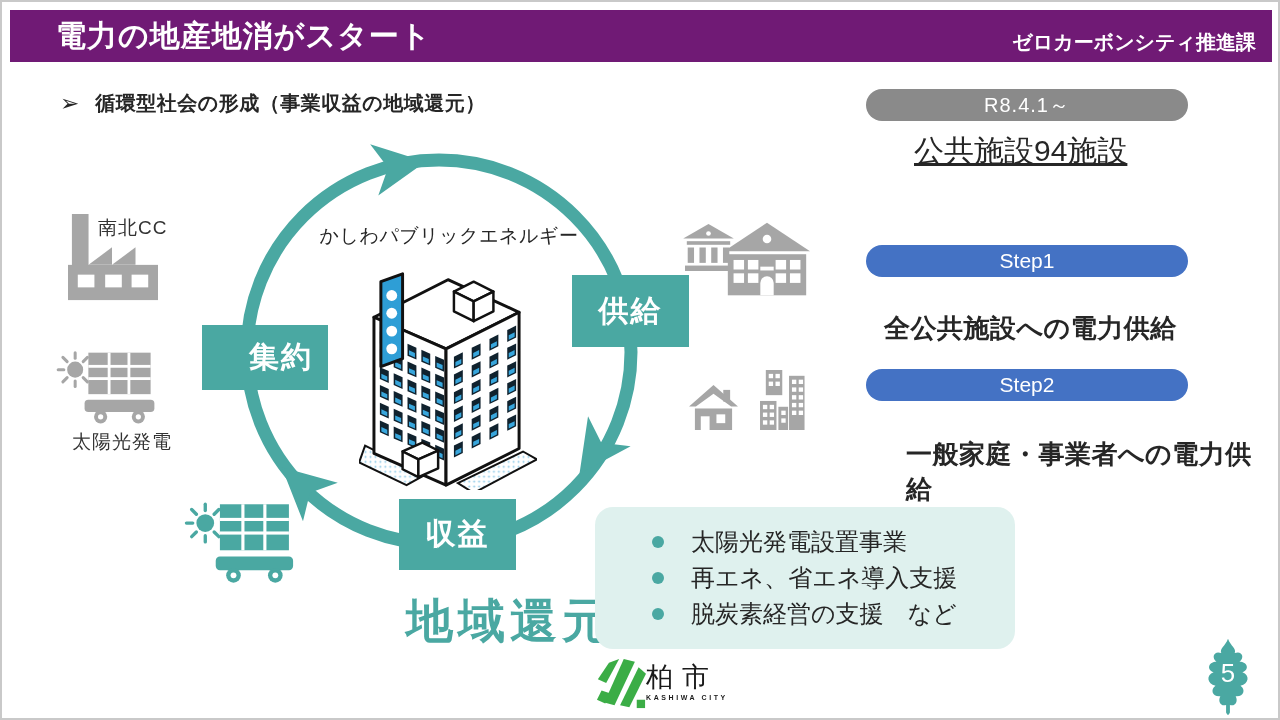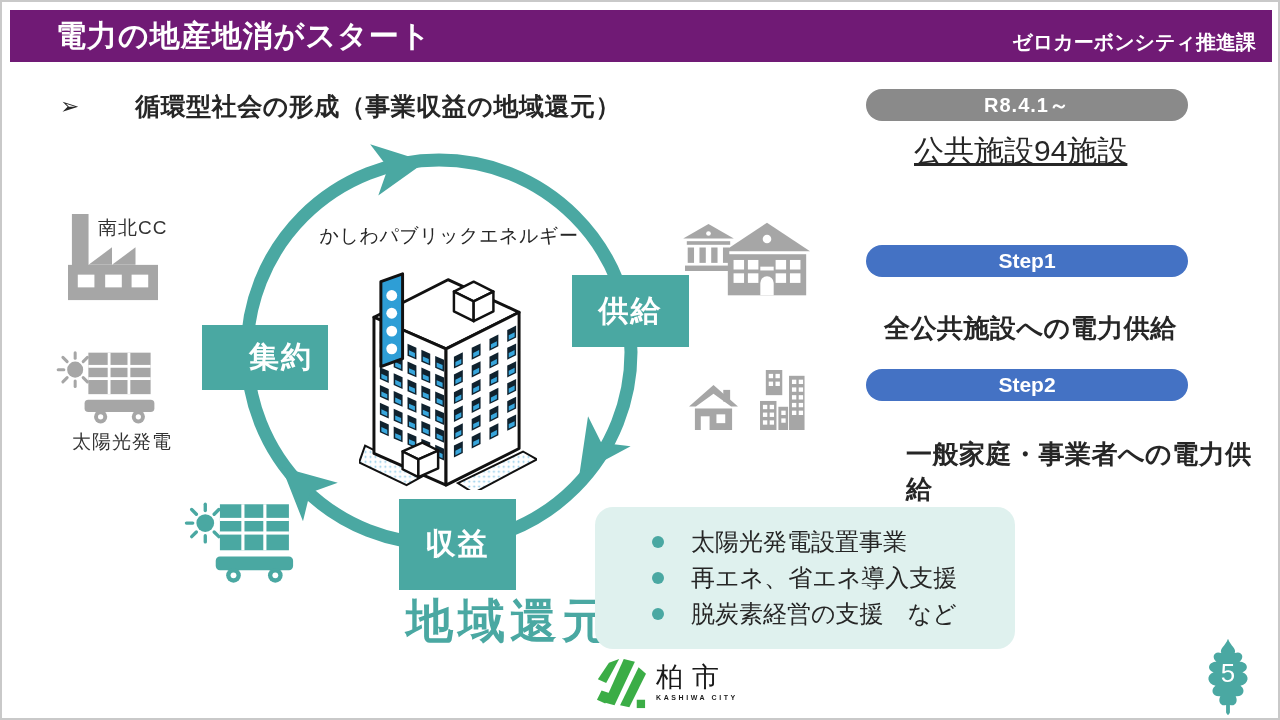--- a/index.html
+++ b/index.html
@@ -9,61 +9,61 @@
 
   
   .header-bar { position:absolute; left:8px; top:8px; width:1262px; height:52px;
     background:#701a75; display:flex; align-items:center; justify-content:space-between; }
   .header-title { color:#fff; font-size:30px; font-weight:bold; padding-left:46px; letter-spacing:1px; }
   .header-dept  { color:#fff; font-size:20px; font-weight:bold; padding-right:16px; padding-top:12px; }
 
   
   .heading { position:absolute; left:58px; top:88px; display:flex; align-items:center; color:#262626; }
   .heading .bullet { font-size:23px; margin-right:16px; color:#262626; }
-  .heading .text { font-size:25px; font-weight:bold; letter-spacing:0.5px;margin-left:40px; }
+  .heading .text { font-size:20px; font-weight:bold; letter-spacing:0.5px; }
 
   
   .cycle-ring { position:absolute; left:225px; top:138px; }
   .center-company { position:absolute; left:312px; top:221px; width:270px; text-align:center;
     font-size:19px; color:#262626; letter-spacing:0.5px; }
   .building { position:absolute; left:357px; top:256px; }
   .node-box { position:absolute; background:#4AA8A2; color:#fff; font-size:30px; font-weight:bold;
     display:flex; align-items:center; justify-content:center; letter-spacing:2px; }
   .node-collect { left:200px; top:323px; width:126px; height:65px;padding-left:32px; }
   .node-supply  { left:570px; top:273px; width:117px; height:72px; }
-  .node-profit  { left:397px; top:497px; width:117px; height:91px; }
+  .node-profit  { left:397px; top:497px; width:117px; height:71px; }
   .caption-return { position:absolute; left:356px; top:588px; font-size:47px; font-weight:bold;
     color:#4AA8A2; letter-spacing:5px;margin-left:48px; }
 
   .icon { position:absolute; }
   .icon-label { position:absolute; font-size:19px; color:#333; letter-spacing:1px; }
   .label-factory { left:96px; top:213px; }
   .label-solar   { left:70px; top:427px; }
 
   
   .pill { position:absolute; width:322px; height:32px; border-radius:16px; color:#fff;
-    display:flex; align-items:center; justify-content:center; font-weight:bold; }
+    display:flex; align-items:center; justify-content:center; font-weight:normal; }
   .date-badge { left:864px; top:87px; background:#8A8A8A; font-size:20px; letter-spacing:1px; }
   .step1-pill { left:864px; top:243px; background:#4472C4; font-size:21px; }
   .step2-pill { left:864px; top:367px; background:#4472C4; font-size:21px; }
   .supply-lines { position:absolute; left:912px; top:133px; font-size:30px; color:#262626; line-height:31px;text-decoration:underline; }
   .step-desc { position:absolute; font-size:26px; font-weight:bold; color:#262626; letter-spacing:0.5px;margin-top:20px; }
   .step1-desc { left:882px; top:289px; }
   .step2-desc { left:904px; top:415px; }
 
   
   .benefits-box { position:absolute; left:593px; top:505px; width:420px; height:142px;
     background:#DFF1EE; border-radius:18px; padding:17px 20px 0 57px; }
   .benefit-row { display:flex; align-items:center; height:36px; }
   .benefit-dot { width:12px; height:12px; border-radius:50%; background:#4AA8A2; margin-right:27px; flex:none; }
   .benefit-text { font-size:24px; color:#262626; }
 
   
   .footer-logo { position:absolute; left:594px; top:656px; display:flex; align-items:flex-start; }
-  .logo-texts { margin-left:10px; padding-top:4px; }
+  .logo-texts { padding-top:4px; }
   .city-name { font-size:27px; color:#1a1a1a; letter-spacing:9px; line-height:30px; }
   .city-name-en { font-size:7px; color:#1a1a1a; letter-spacing:2.6px; font-weight:bold; margin-top:2px; }
   .page-leaf { position:absolute; left:1202px; top:636px; }
 </style>
 </head>
 <body>
 
 <div class="slide">
 
   <div class="header-bar">

